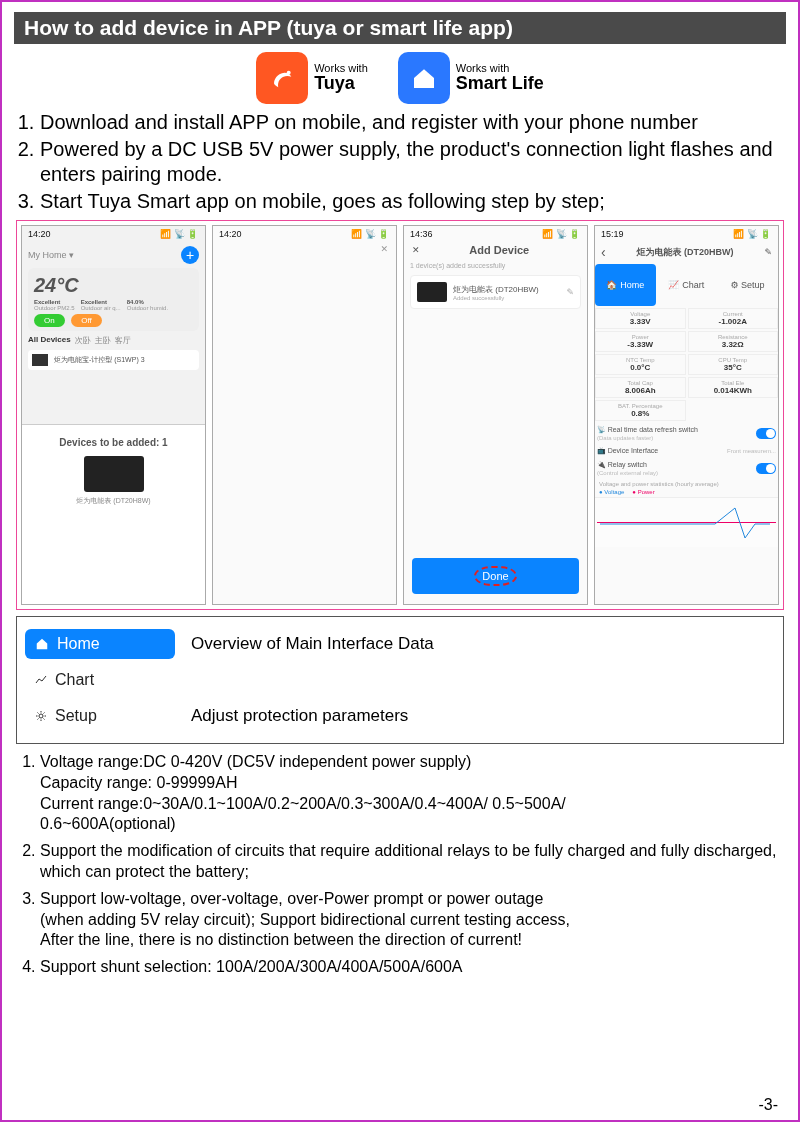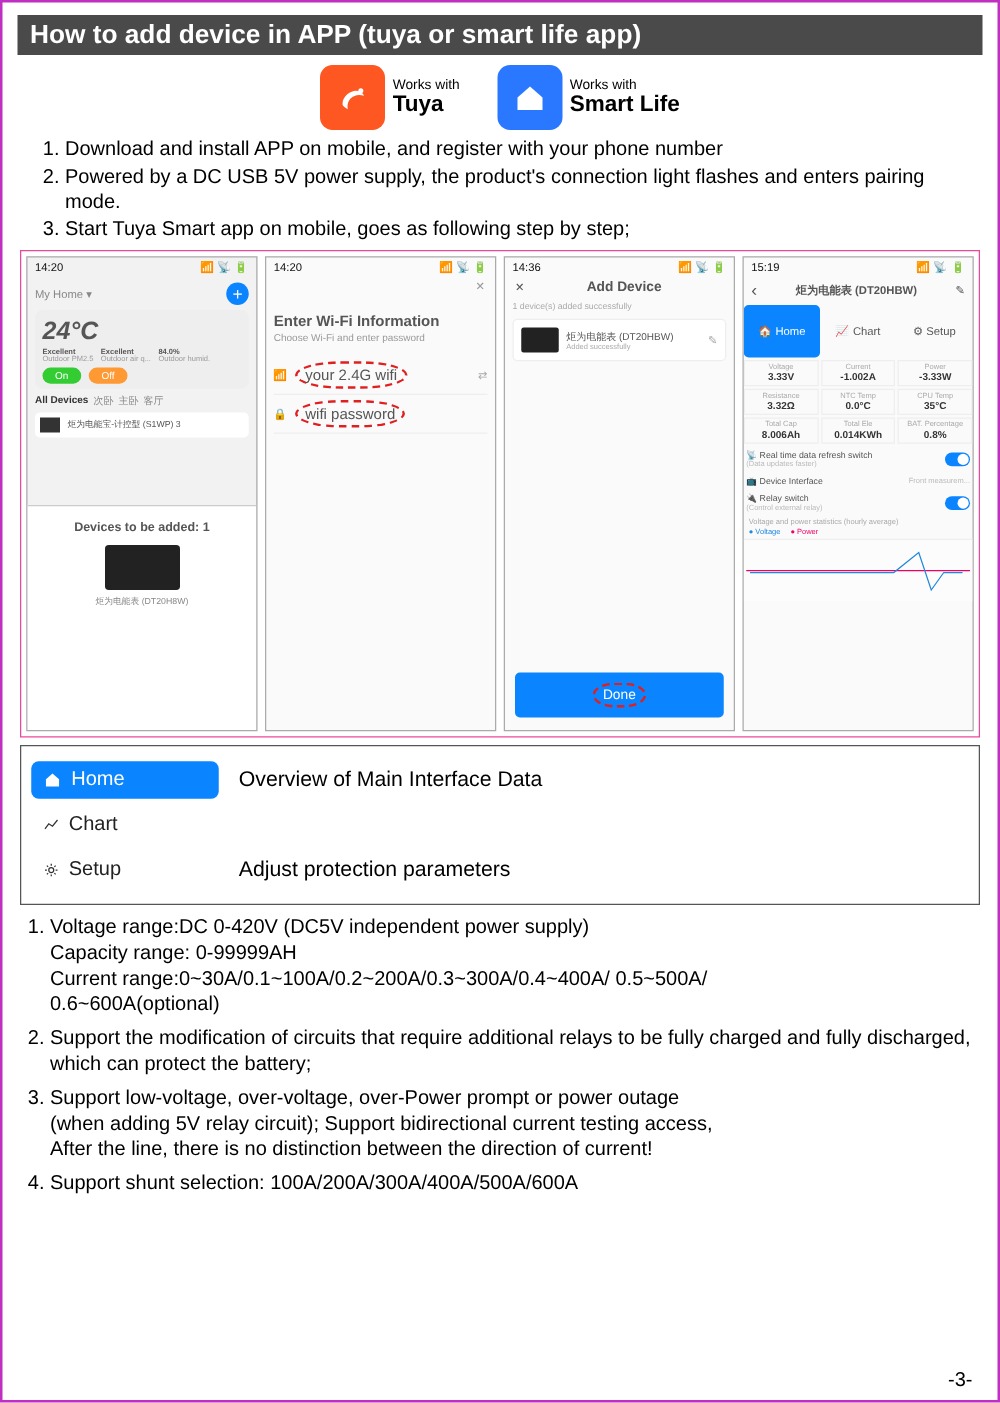--- a/index.html
+++ b/index.html
@@ -22,37 +22,37 @@
     font-size: 21px;
   }
   .section-header.full { display:block; }
   .app-logos { display:flex; justify-content:center; gap:30px; margin:8px 0 6px; align-items:center; }
   .logo-block { display:flex; align-items:center; gap:6px; }
   .logo-sq { width:52px; height:52px; border-radius:10px; display:flex; align-items:center; justify-content:center; color:#fff; flex-direction:column;}
   .logo-tuya{background:#ff5722;}
   .logo-sl{background:#2a78ff;}
   .logo-txt{ font-size:11px; line-height:1.1;}
   .logo-txt b{ font-size:18px;}
-  ol.steps{ list-style:decimal; padding-left:22px; font-size:16px; margin:4px 16px 6px;}
+  ol.steps{ list-style:decimal; padding-left:22px; font-size:20px; margin:4px 4px 6px;}
   ol.steps li{ margin-bottom:2px; line-height:1.25;}
   .phones{ display:flex; gap:6px; margin:6px 2px; border:1px solid #ec4899; padding:4px;}
   .phone{ flex:1; border:1px solid #aaa; background:#fafafa; height:380px; position:relative; font-size:9px; color:#555; overflow:hidden;}
   .ph-status{ display:flex; justify-content:space-between; padding:3px 6px; font-size:9px; color:#111;}
   .ph-body{ padding:4px 6px;}
   .ph-btn{ position:absolute; bottom:10px; left:8px; right:8px; background:#0a84ff; color:#fff; text-align:center; padding:8px 0; border-radius:4px; font-size:11px;}
   .circled{ border:2px dashed #e02020; border-radius:50%/60%; padding:2px 6px; display:inline-block;}
   .p1-weather{ background:#eee; border-radius:6px; padding:6px; margin:4px 0;}
   .p1-tabs{ display:flex; gap:4px; font-size:8px; color:#888; margin:4px 0;}
   .p1-modal{ position:absolute; bottom:0; left:0; right:0; background:#fff; border-top:1px solid #ccc; height:180px; padding:8px; text-align:center;}
   .p1-dev{ width:60px; height:36px; background:#222; margin:8px auto 4px; border-radius:3px;}
   .wifi-row{ display:flex; align-items:center; gap:6px; padding:4px 0; border-bottom:1px solid #eee;}
   .p4-tabs{ display:flex; font-size:9px; margin:2px 0;}
   .p4-tab{ flex:1; text-align:center; padding:16px 1px;}
   .p4-tab.active{ background:#0a84ff; color:#fff; border-radius:4px;}
-  .p4-grid{ display:grid; grid-template-columns:1fr 1fr 1fr; gap:2px; font-size:7px; text-align:center; margin:2px 0;}
+  .p4-grid{ display:grid; grid-template-columns:1fr 1fr; gap:2px; font-size:7px; text-align:center; margin:2px 0;}
   .p4-cell{ padding:2px; border:1px solid #eee;}
   .p4-cell .lbl{ color:#aaa; font-size:6px;}
   .p4-cell .val{ color:#333; font-weight:bold; font-size:8px;}
   .p4-row{ display:flex; justify-content:space-between; align-items:center; padding:3px 2px; font-size:7px;}
   .toggle{ width:20px; height:11px; background:#0a84ff; border-radius:6px; position:relative;}
   .toggle:after{ content:''; width:9px; height:9px; background:#fff; border-radius:50%; position:absolute; right:1px; top:1px;}
   .chart-area{ height:50px; background:#fcfcfc; border-top:1px solid #eee; margin-top:2px; position:relative;}
   .chart-line{ position:absolute; left:2px; right:2px; top:24px; border-top:1px solid #e06; }
 
   .legend-box{ border:1px solid #555; margin:4px 2px; padding:6px 8px;}
@@ -149,33 +149,20 @@
       <div style="font-size:7px;color:#888;">炬为电能表 (DT20H8W)</div>
     </div>
   </div>
 
   <div class="phone">
     <div class="ph-status">
         <span>14:20</span>
         <span>📶 📡 🔋</span>
       </div>
     <div style="text-align:right;padding:2px 8px;color:#999;">✕</div>
-    <div class="ph-body">
-      <div style="font-weight:bold;font-size:12px;margin:10px 0 2px;">Enter Wi-Fi Information</div>
-      <div style="font-size:8px;color:#999;margin-bottom:10px;">Choose Wi-Fi and enter password</div>
-      <div class="wifi-row">
-        <span>📶</span>
-        <span class="circled" style="font-size:12px;">your 2.4G wifi</span>
-        <span style="margin-left:auto;color:#aaa;">⇄</span>
-      </div>
-      <div class="wifi-row">
-        <span>🔒</span>
-        <span class="circled" style="font-size:12px;">wifi password</span>
-      </div>
-    </div>
   </div>
 
   <div class="phone">
     <div class="ph-status">
         <span>14:36</span>
         <span>📶 📡 🔋</span>
       </div>
     <div style="display:flex;align-items:center;padding:2px 8px;">
       <span style="color:#555;">✕</span>
       <span style="flex:1;text-align:center;font-weight:bold;font-size:11px;">Add Device</span>

